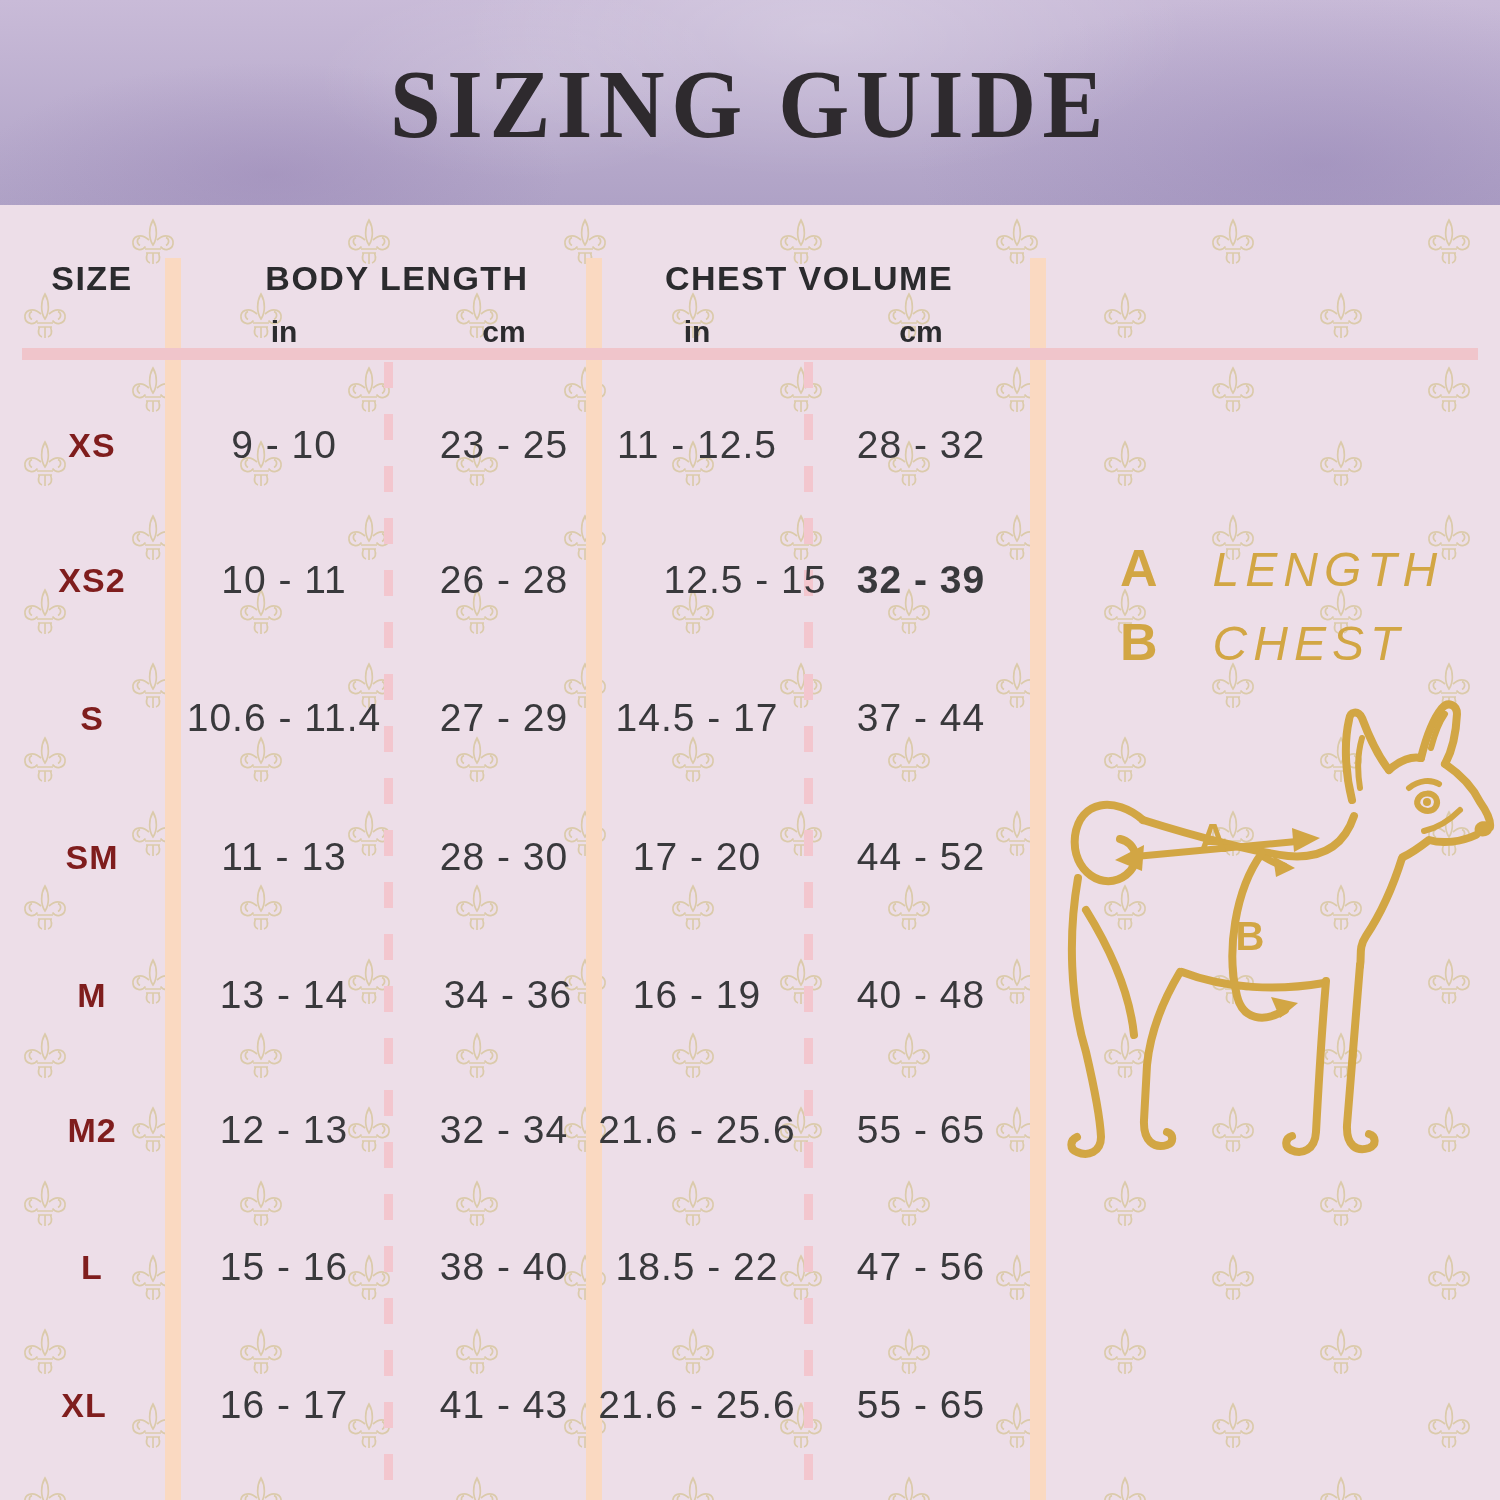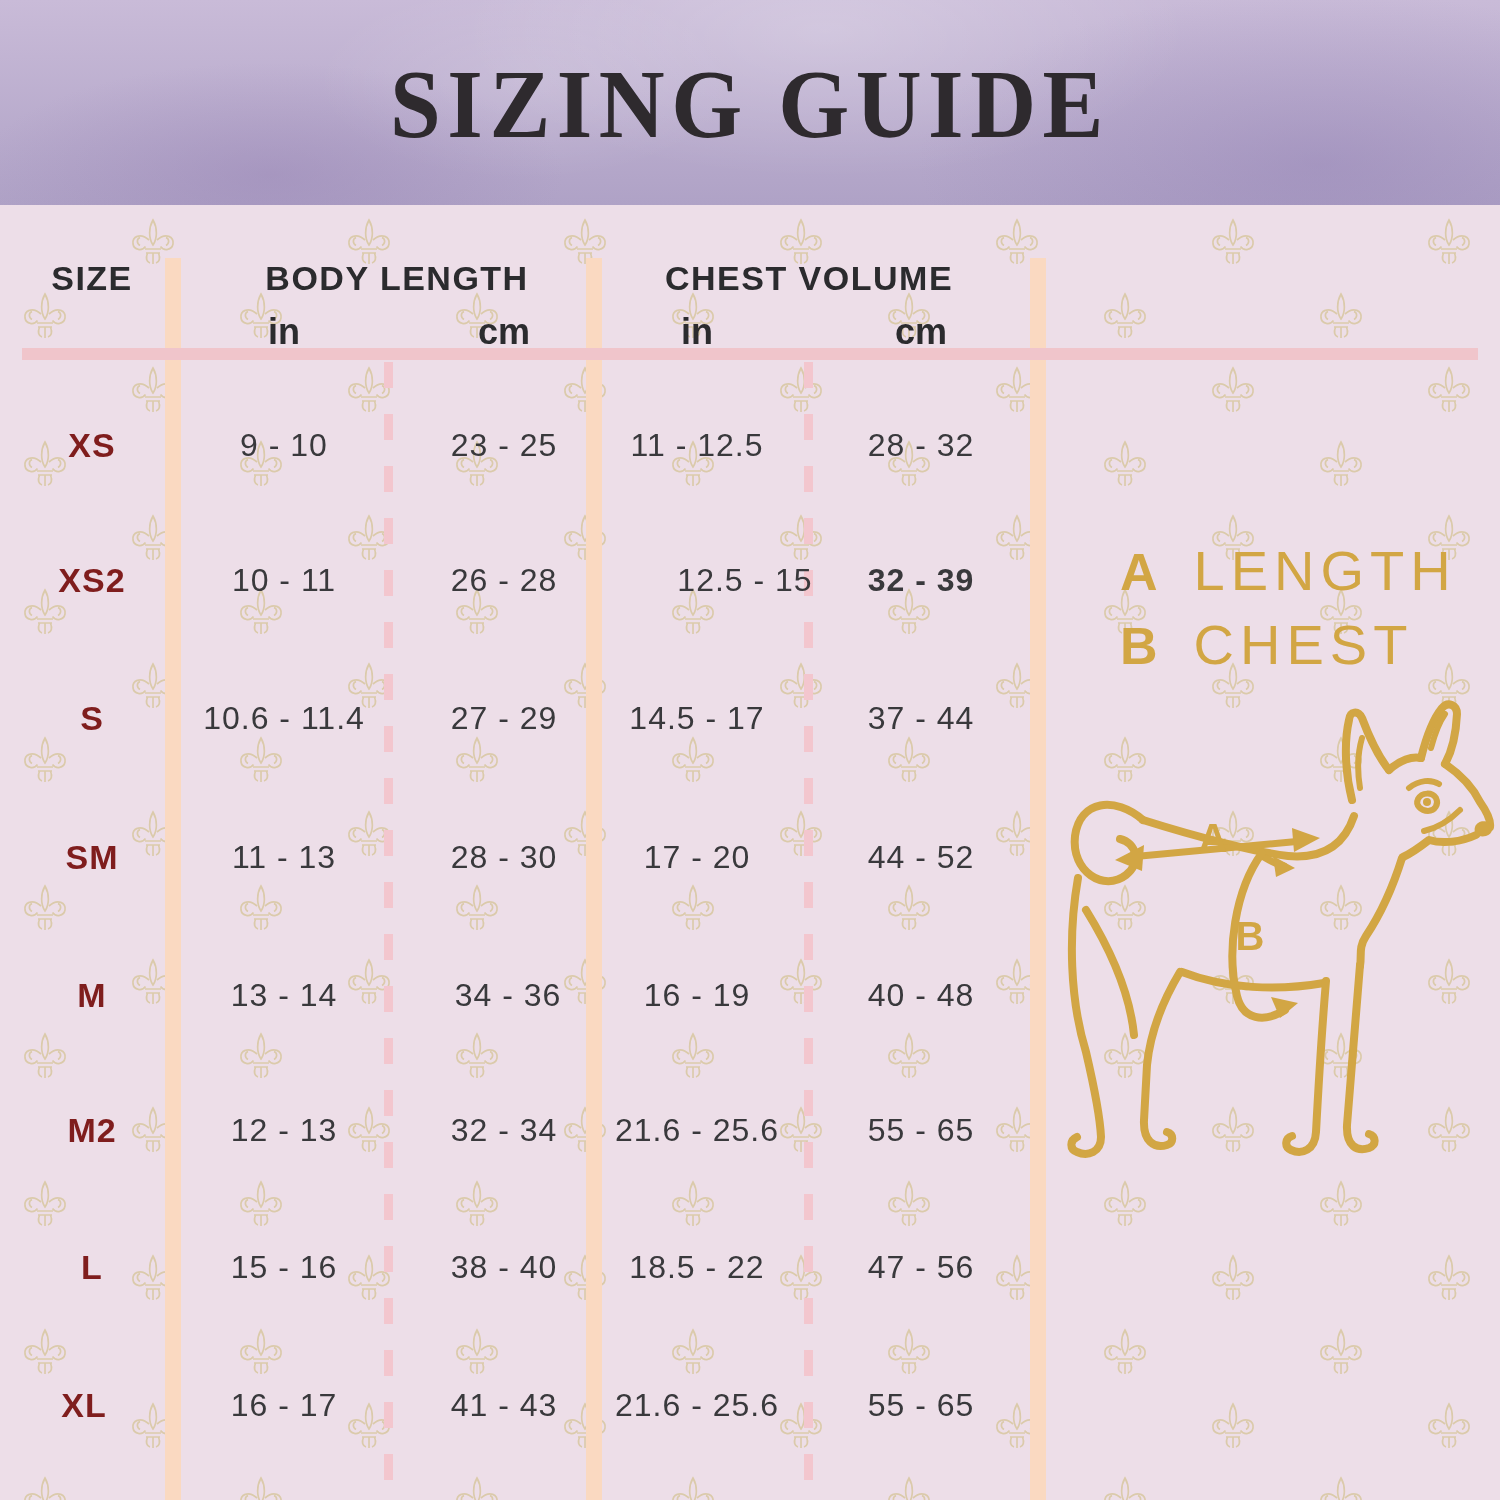--- a/index.html
+++ b/index.html
@@ -42,31 +42,31 @@
   .vdash{
     position:absolute;top:362px;bottom:0;width:9px;
     background:repeating-linear-gradient(to bottom, var(--pink-dash) 0 26px, rgba(0,0,0,0) 26px 52px);
   }
   .vdash.d1{left:384px;} .vdash.d2{left:804px;}
   .hline{position:absolute;left:22px;top:348px;width:1456px;height:12px;background:var(--pink-line);}
 
   .colhead{position:absolute;top:258px;height:40px;transform:translateX(-50%);
     font-weight:700;font-size:34px;letter-spacing:1.5px;color:#2B2B2E;white-space:nowrap;line-height:40px;}
   .unit{position:absolute;top:314px;height:36px;transform:translateX(-50%);
-    font-weight:700;font-size:36px;color:#2B2B2E;white-space:nowrap;line-height:36px;}
+    font-weight:700;font-size:30px;color:#2B2B2E;white-space:nowrap;line-height:36px;}
 
   .row{position:absolute;left:0;width:1040px;height:62px;}
   .cell{position:absolute;top:0;height:62px;line-height:62px;transform:translateX(-50%);
     text-align:center;white-space:nowrap;}
   .cell.size{font-weight:700;font-size:34px;letter-spacing:1px;color:#7f1d1d;}
-  .cell.val{font-weight:300;font-size:32px;letter-spacing:1px;color:var(--num);}
+  .cell.val{font-weight:300;font-size:39px;letter-spacing:1px;color:var(--num);}
 
   .legend-row{position:absolute;white-space:nowrap;}
   .legend-key{display:inline-block;font-weight:700;font-size:52px;color:var(--gold);vertical-align:baseline;}
-  .legend-label{display:inline-block;font-weight:300;font-size:56px;letter-spacing:6px;color:var(--gold);margin-left:36px;vertical-align:baseline;}
+  .legend-label{display:inline-block;font-weight:300;font-size:48px;letter-spacing:6px;color:var(--gold);margin-left:55px;vertical-align:baseline;font-style:italic;}
   .lg1{left:1120px;top:538px;}
   .lg2{left:1120px;top:612px;}
 
   .dog-svg{position:absolute;left:1030px;top:700px;width:470px;height:500px;}
   .dog-stroke{fill:none;stroke:var(--gold);stroke-width:8;stroke-linecap:round;stroke-linejoin:round;}
   .dog-thin{fill:none;stroke:var(--gold);stroke-width:6;stroke-linecap:round;}
   .dog-fill{fill:var(--gold);stroke:none;}
   .arrow-shaft{fill:none;stroke:var(--gold);stroke-width:7;stroke-linecap:round;}
   .dog-letter{font-family:"Liberation Sans",sans-serif;font-weight:700;font-size:40px;fill:var(--gold);}
   .fleur-stroke{fill:none;stroke:var(--fleur);stroke-width:1.7;opacity:.85;}

